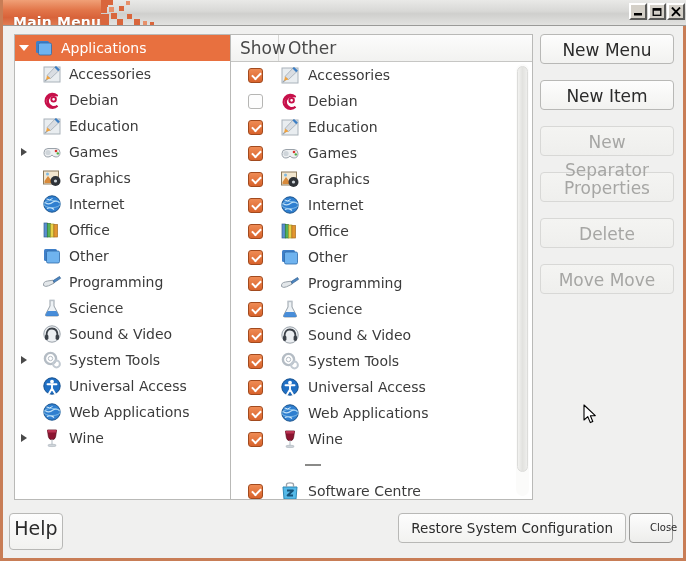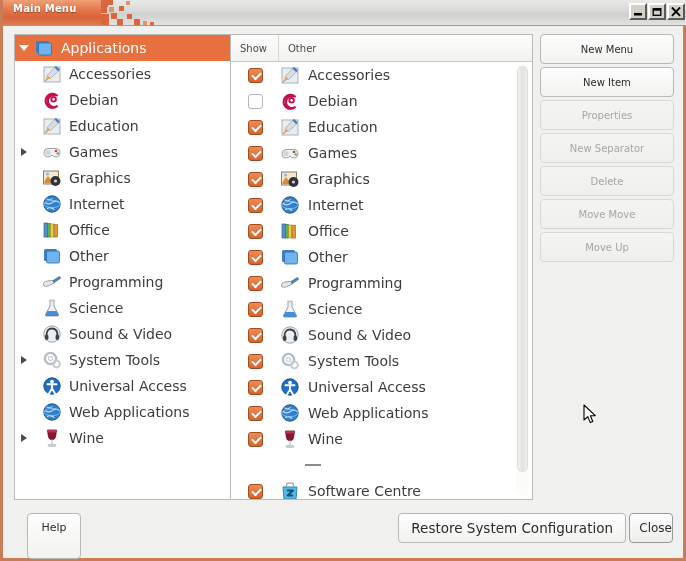--- a/index.html
+++ b/index.html
@@ -26,22 +26,22 @@
     border-bottom:1px solid #9a9a98;
     overflow:hidden;
   }
   #title-orange{
     position:absolute;left:0;top:0;width:98px;height:25px;
     background:linear-gradient(to bottom,#f0a077 0%,#e2764a 40%,#d8633a 70%,#e07c52 100%);
   }
   .pixbit{position:absolute;background:#d9663c;}
   .pixbit.lite{background:#e7906a;}
   #title-text{
-    position:absolute;left:10px;top:3px;
-    font-size:10px;font-weight:bold;color:#ffffff;
+    position:absolute;left:10px;top:14px;
+    font-size:14px;font-weight:bold;color:#ffffff;
     text-shadow:0 1px 1px rgba(110,50,20,.7);
     letter-spacing:.2px;
     z-index:5;
   }
   #winbtns{position:absolute;right:4px;top:3px;display:flex;gap:1px;z-index:6;}
   .winbtn{
     width:18px;height:17px;box-sizing:border-box;
     background:#d4d0c8;
     border-top:2px solid #ffffff;border-left:2px solid #ffffff;
     border-right:2px solid #5a5a58;border-bottom:2px solid #5a5a58;
@@ -77,21 +77,21 @@
   #list-panel{
     position:absolute;left:227px;top:9px;width:303px;height:466px;
     background:#ffffff;border:1px solid #b9b9b7;box-sizing:border-box;overflow:hidden;
   }
   #list-head{
     display:flex;height:27px;box-sizing:border-box;
     background:linear-gradient(to bottom,#fcfcfc,#f2f2f0);
     border-bottom:1px solid #c6c6c4;
   }
   .hcell{
-    font-size:10px;color:#4a4a4a;display:flex;align-items:center;
+    font-size:17px;color:#4a4a4a;display:flex;align-items:center;
     padding-left:9px;box-sizing:border-box;
   }
   .hcell.show{width:48px;border-right:1px solid #d6d6d4;}
   .hcell.item{flex:1;}
   #list-body{position:relative;height:437px;}
   .lrow{height:26px;display:flex;align-items:center;font-size:14px;color:#3b3b3b;white-space:nowrap;}
   .cbcell{width:48px;display:flex;align-items:center;justify-content:center;flex:none;}
   .cb{
     width:15px;height:15px;box-sizing:border-box;border-radius:3px;
     border:1px solid #b6b6b4;background:#fdfdfd;
@@ -118,55 +118,56 @@
   }
   #vthumb{
     position:absolute;left:1px;top:2px;width:11px;height:406px;
     background:linear-gradient(to right,#f2f2f0,#e2e2df,#eeeeec);
     border:1px solid #dcdcda;border-radius:6px;box-sizing:border-box;
   }
 
   
   #btn-panel{position:absolute;left:537px;top:9px;width:134px;}
   .rbtn{
-    display:block;width:134px;height:30px;margin-bottom:3px;
+    display:block;width:134px;height:30px;margin-bottom:16px;
     box-sizing:border-box;border-radius:4px;
     font-family:"DejaVu Sans","Liberation Sans",sans-serif;
-    font-size:10px;text-align:center;line-height:28px;
+    font-size:17px;text-align:center;line-height:28px;
     border:1px solid #b8b8b6;
     background:linear-gradient(to bottom,#fdfdfd,#f2f2f0);
     color:#2b2b2b;cursor:pointer;
   }
   .rbtn.dis{
     color:#a6a6a4;border:1px solid #d8d8d6;
     background:linear-gradient(to bottom,#f4f4f2,#efefed);
   }
 
   
   #bottom{position:absolute;left:0;bottom:8px;width:680px;height:34px;}
   #help-btn{
-    position:absolute;left:24px;top:0;width:54px;height:46px;
+    position:absolute;left:6px;top:0;width:54px;height:37px;
     box-sizing:border-box;border-radius:4px;border:1px solid #b8b8b6;
     background:linear-gradient(to bottom,#fdfdfd,#f2f2f0);
-    font-size:11px;color:#2b2b2b;text-align:center;line-height:28px;cursor:pointer;
+    font-size:19px;color:#2b2b2b;text-align:center;line-height:28px;cursor:pointer;
     font-family:"DejaVu Sans","Liberation Sans",sans-serif;
   }
   #restore-btn{
     position:absolute;right:57px;top:0;height:30px;padding:0 12px;
     box-sizing:border-box;border-radius:4px;border:1px solid #b8b8b6;
     background:linear-gradient(to bottom,#fdfdfd,#f2f2f0);
     font-size:13.5px;color:#2b2b2b;line-height:28px;cursor:pointer;
     font-family:"DejaVu Sans","Liberation Sans",sans-serif;
   }
   #close-btn{
     position:absolute;right:10px;top:0;width:44px;height:30px;
     box-sizing:border-box;border-radius:4px;border:1px solid #9a9a98;
     background:linear-gradient(to bottom,#fdfdfd,#ededeb);
-    font-size:12px;color:#2b2b2b;text-align:right;line-height:28px;cursor:pointer;
+    font-size:10px;color:#2b2b2b;text-align:left;line-height:28px;cursor:pointer;
     font-family:"DejaVu Sans","Liberation Sans",sans-serif;
+    padding-left:20px;
   }
 
   
   #cursor{position:absolute;left:580px;top:404px;z-index:50;pointer-events:none;}
 </style>
 </head>
 <body>
 
 <div id="window">
 
@@ -590,25 +591,24 @@
           </div>
         </div>
       <div id="vscroll">
         <div id="vthumb"></div>
       </div>
     </div>
 
     <div id="btn-panel">
         <button class="rbtn">New Menu</button>
         <button class="rbtn">New Item</button>
+        <button class="rbtn dis" disabled="">New Separator</button>
         <button class="rbtn dis" disabled="">Properties</button>
-        <button class="rbtn dis" disabled="">New Separator</button>
         <button class="rbtn dis" disabled="">Delete</button>
         <button class="rbtn dis" disabled="">Move Move</button>
-        <button class="rbtn dis" disabled="">Move Up</button>
       </div>
 
     <div id="bottom">
       <div id="help-btn">Help</div>
       <div id="restore-btn">Restore System Configuration</div>
       <div id="close-btn">Close</div>
     </div>
   </div>
 
   <div id="cursor" style="left: 580px; top: 404px;">

